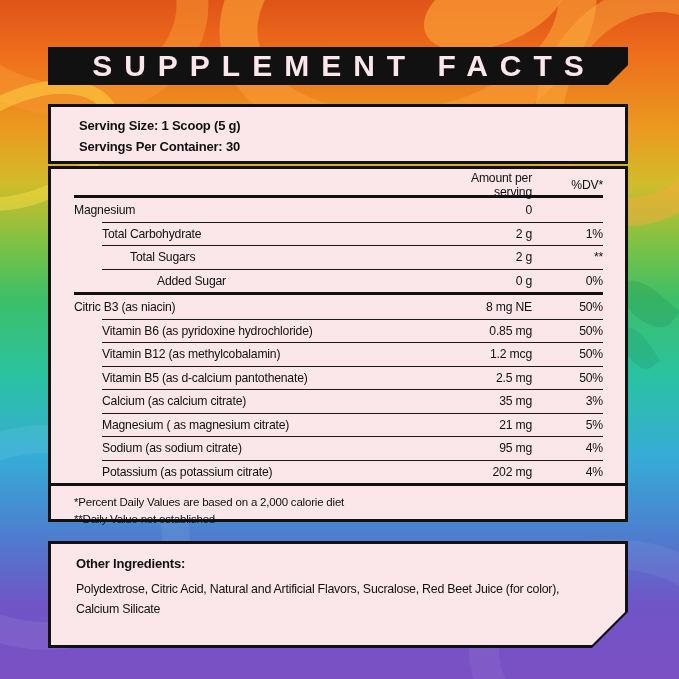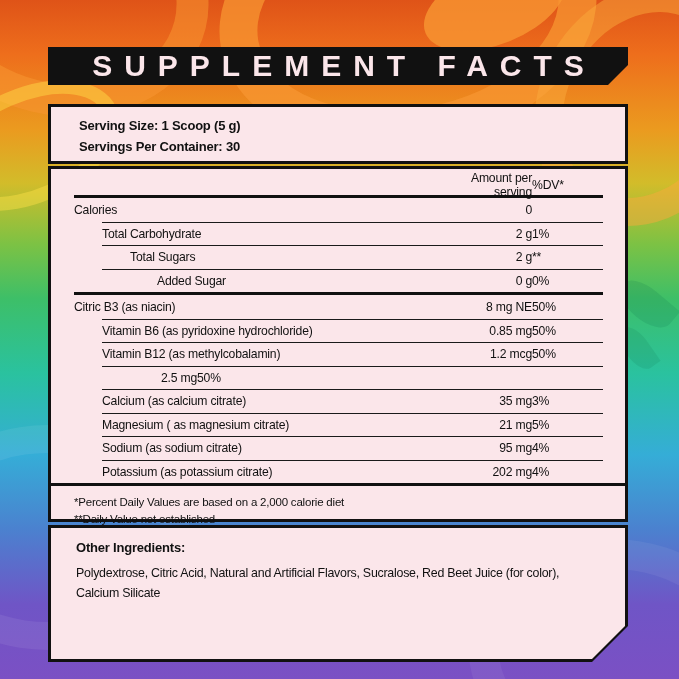--- a/index.html
+++ b/index.html
@@ -43,35 +43,35 @@
   .panel { background:#fbe6ea; border:3px solid #111; }
 
   .serving-panel { margin-top:19px; height:60px; padding:8px 0 0 28px; }
   .serving-line { font-weight:700; font-size:13px; line-height:21px; letter-spacing:-.2px; }
 
   .table-panel { margin-top:2px; height:356px; padding:6px 22px 0 23px; font-size:12.2px; letter-spacing:-.2px; }
 
   .thead { display:flex; align-items:center; height:20px; }
   .col-name { flex:1; }
   .col-amount { width:95px; text-align:right; }
-  .col-dv { width:71px; text-align:left; }
+  .col-dv { width:71px; text-align:right; }
 
   .rule-thick { height:3px; background:#111; }
   .rule-full { margin-left:-23px; margin-right:-22px; }
 
   .row { display:flex; align-items:center; height:23.5px; }
   .rows .row + .row { border-top:1px solid #1a1a1a;margin-left:28px; }
   .row.indent-1 .col-name { padding-left:28px; }
   .row.indent-2 .col-name { padding-left:55px; }
 
   .footnotes { padding-top:8px; font-size:11.5px; line-height:16.5px; }
 
   
   .oi-outer {
-    position:relative; margin-top:3px; height:137px; background:#111;
+    position:relative; margin-top:19px; height:107px; background:#111;
     clip-path:polygon(0 0, 100% 0, 100% calc(100% - 36px), calc(100% - 36px) 100%, 0 100%);
   }
   .oi-inner {
     position:absolute; inset:3px; background:#fbe6ea;
     clip-path:polygon(0 0, 100% 0, 100% calc(100% - 33px), calc(100% - 33px) 100%, 0 100%);
     padding:12px 28px 0 25px;
   }
   .oi-label { font-weight:700; font-size:13px; letter-spacing:-.2px; margin-bottom:8px; }
   .oi-text { font-size:12.4px; line-height:20px; letter-spacing:-.25px; max-width:512px; }
 </style>
@@ -105,21 +105,21 @@
 
     <div class="panel table-panel">
       <div class="thead">
         <span class="col-name"></span>
         <span class="col-amount">Amount per serving</span>
         <span class="col-dv">%DV*</span>
       </div>
       <div class="rule-thick"></div>
       <div class="rows" id="section-0">
           <div class="row indent-0">
-            <span class="col-name">Calories</span>
+            <span class="col-name">Magnesium</span>
             <span class="col-amount">0</span>
             <span class="col-dv"></span>
           </div>
           <div class="row indent-0">
             <span class="col-name">Total Carbohydrate</span>
             <span class="col-amount">2 g</span>
             <span class="col-dv">1%</span>
           </div>
           <div class="row indent-1">
             <span class="col-name">Total Sugars</span>
@@ -143,20 +143,21 @@
             <span class="col-name">Vitamin B6 (as pyridoxine hydrochloride)</span>
             <span class="col-amount">0.85 mg</span>
             <span class="col-dv">50%</span>
           </div>
           <div class="row indent-0">
             <span class="col-name">Vitamin B12 (as methylcobalamin)</span>
             <span class="col-amount">1.2 mcg</span>
             <span class="col-dv">50%</span>
           </div>
           <div class="row indent-0">
+            <span class="col-name">Vitamin B5 (as d-calcium pantothenate)</span>
             <span class="col-amount">2.5 mg</span>
             <span class="col-dv">50%</span>
           </div>
           <div class="row indent-0">
             <span class="col-name">Calcium (as calcium citrate)</span>
             <span class="col-amount">35 mg</span>
             <span class="col-dv">3%</span>
           </div>
           <div class="row indent-0">
             <span class="col-name">Magnesium ( as magnesium citrate)</span>

